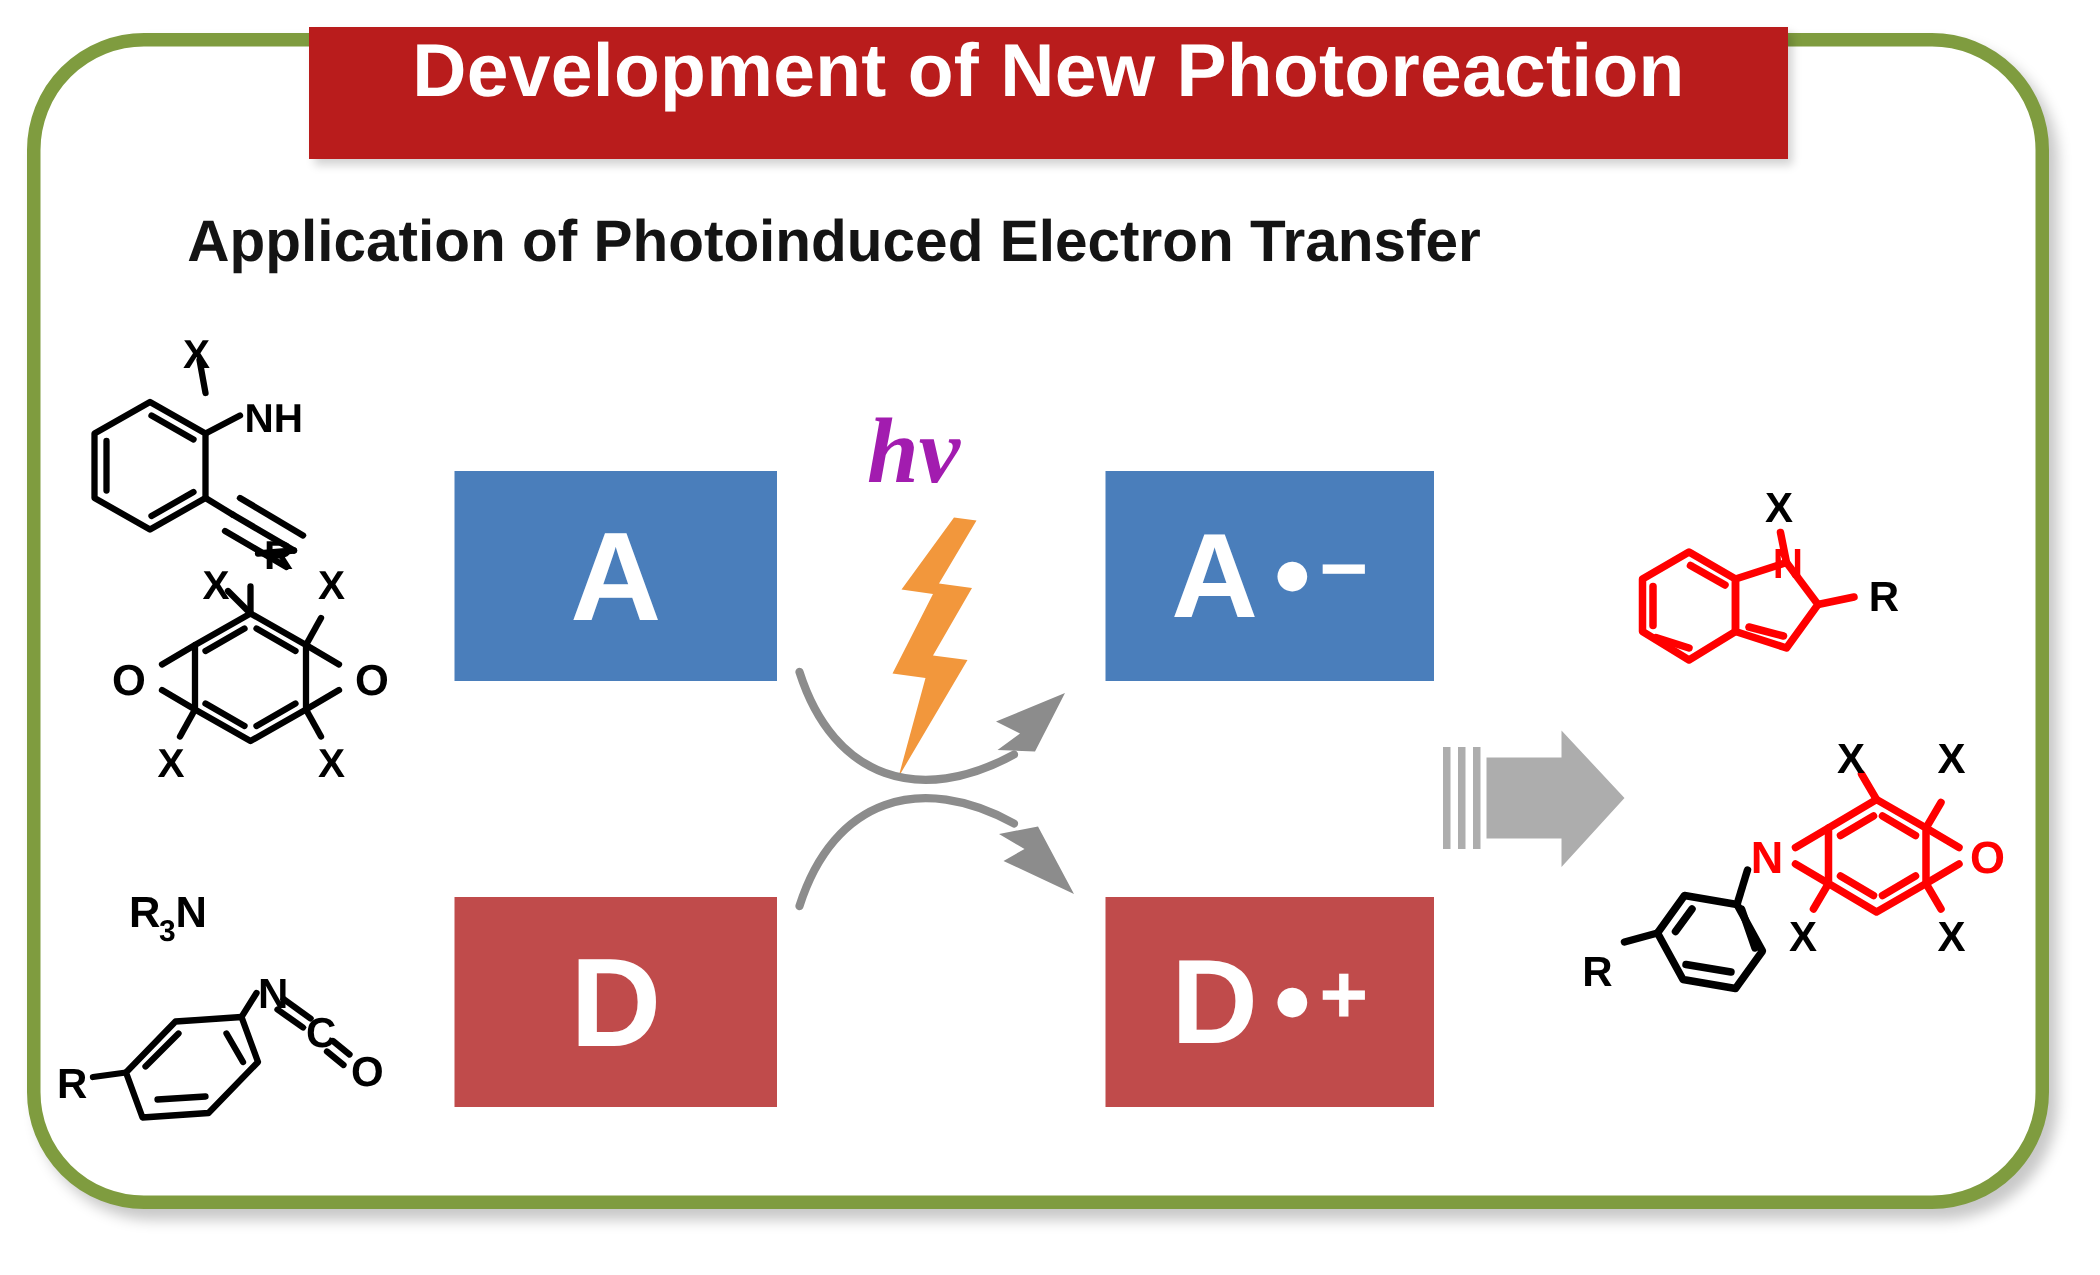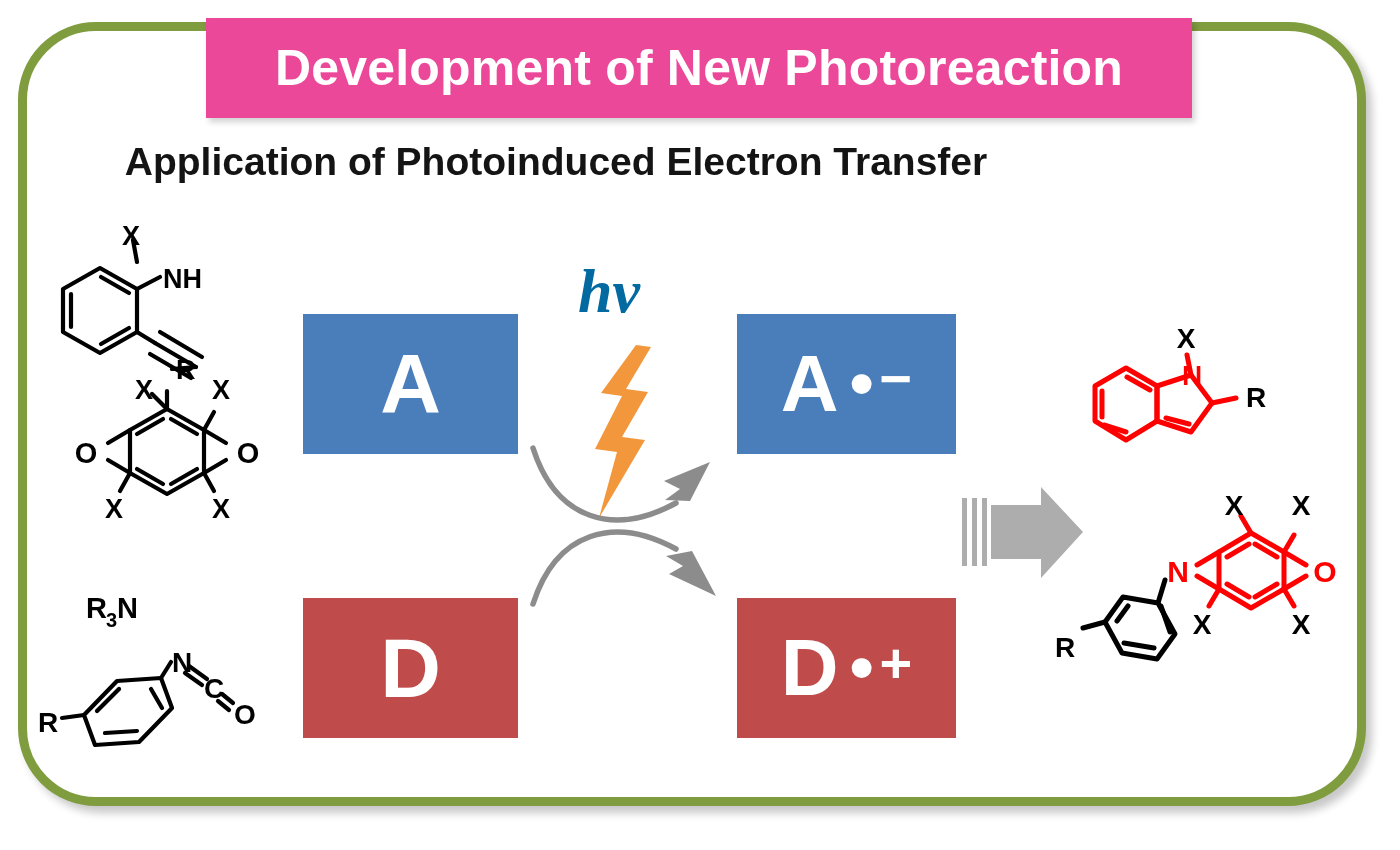--- a/index.html
+++ b/index.html
@@ -9,22 +9,22 @@
   
   #frame{
     position:absolute;left:18px;top:22px;width:1348px;height:784px;
     border:9px solid #7f9c3f;border-radius:78px;box-sizing:border-box;
     background:#ffffff;
     box-shadow:6px 7px 9px rgba(0,0,0,0.22);
   }
 
   
   #banner{
-    position:absolute;left:206px;top:18px;width:986px;height:100px;
-    background:#ec4899;display:flex;align-items:center;justify-content:center;
+    position:absolute;left:206px;top:18px;width:986px;height:88px;
+    background:#b91c1c;display:flex;align-items:flex-start;justify-content:center;
     box-shadow:3px 4px 6px rgba(0,0,0,0.18);
   }
   #banner .t{
     color:#ffffff;font-size:50px;font-weight:bold;letter-spacing:.2px;
     white-space:nowrap;
   }
 
   #subtitle{
     position:absolute;left:0;top:140px;width:1112px;text-align:center;
     font-size:39px;font-weight:bold;color:#141414;white-space:nowrap;
@@ -37,22 +37,22 @@
   .red{background:#c04b4b;}
   #boxA{left:303px;top:314px;width:215px;height:140px;font-size:84px;}
   #boxD{left:303px;top:598px;width:215px;height:140px;font-size:84px;}
   #boxAr{left:737px;top:314px;width:219px;height:140px;}
   #boxDr{left:737px;top:598px;width:219px;height:140px;}
   .ionlbl{display:flex;align-items:baseline;font-size:80px;font-weight:bold;}
   .ionlbl .dot{font-size:46px;margin:0 4px 0 9px;line-height:1;position:relative;top:-14px;}
   .ionlbl .chg{font-size:56px;position:relative;top:-13px;}
 
   
-  #hv{position:absolute;left:578px;top:256px;font-size:62px;font-style:italic;
-      font-weight:bold;color:#0369a1;font-family:"Liberation Serif","DejaVu Serif",serif;}
+  #hv{position:absolute;left:578px;top:266px;font-size:62px;font-style:italic;
+      font-weight:bold;color:#a21caf;font-family:"Liberation Serif","DejaVu Serif",serif;}
 
   svg{position:absolute;left:0;top:0;overflow:visible;}
   #layer{position:absolute;left:0;top:0;width:1400px;height:850px;}
   text{font-family:"Liberation Sans","DejaVu Sans",sans-serif;font-weight:bold;}
 </style>
 </head>
 <body>
 
 <div id="frame"></div>
 

